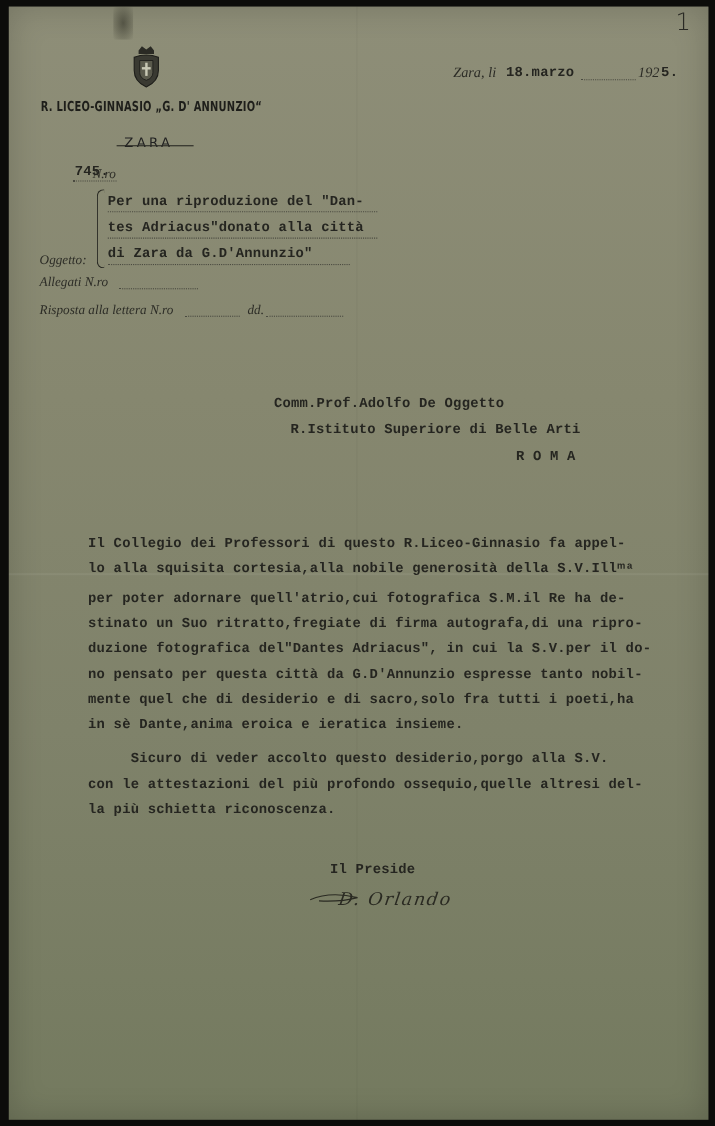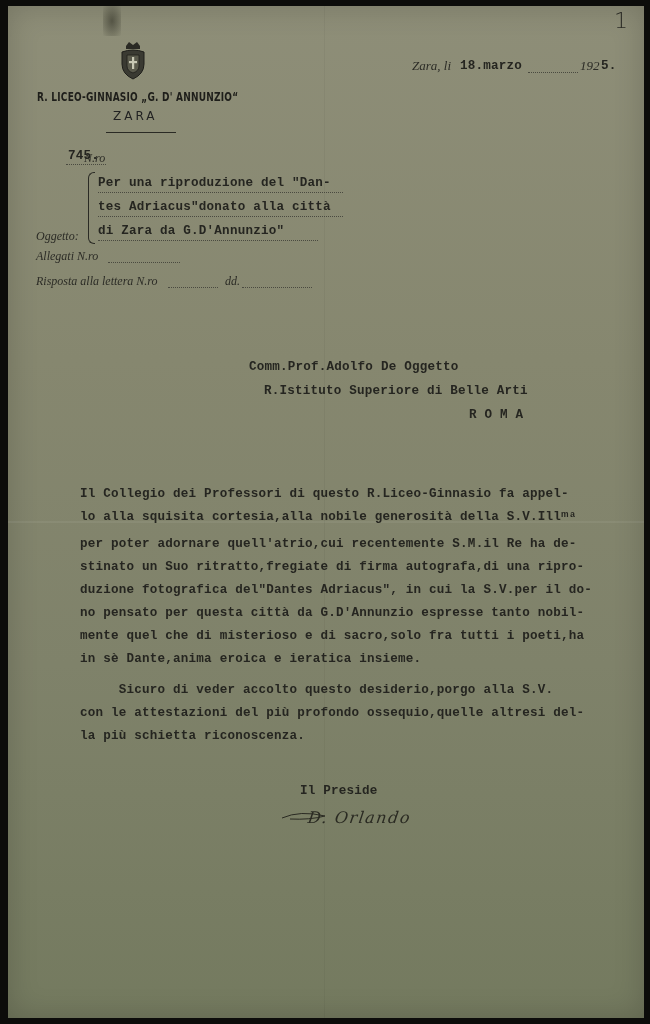--- a/index.html
+++ b/index.html
@@ -49,20 +49,21 @@
       transform: scaleX(0.72);
       transform-origin: left top;
       white-space: nowrap;
       font-weight: bold;
     }
     .city {
       font-family: "DejaVu Sans", sans-serif;
       font-size: 12px;
       letter-spacing: 3px;
       color: #222;
+      margin-top: 14px;
     }
     .rule { position: absolute; height: 1px; background: #2a2a24; }
     .dots { position: absolute; border-bottom: 1px dotted #4a4a40; height: 0; }
     .brace {
       position: absolute; width: 6px;
       border-left: 1.5px solid #2a2a24;
       border-top: 1.5px solid #2a2a24;
       border-bottom: 1.5px solid #2a2a24;
       border-radius: 6px 0 0 6px;
     }
@@ -134,25 +135,25 @@
   <div class="dots" style="left:160px; top:281px; width:50px;"></div>
   <div class="abs printed-it" style="left:217px; top:268px;">dd.</div>
   <div class="dots" style="left:234px; top:281px; width:70px;"></div>
 
   <div class="abs tw" style="left:241px; top:354px;">Comm.Prof.Adolfo De Oggetto</div>
   <div class="abs tw" style="left:256px; top:378px;">R.Istituto Superiore di Belle Arti</div>
   <div class="abs tw" style="left:413px; top:402px;padding-left:48px;">R O M A</div>
 
   <div class="abs tw" style="left:72px; top:481px;">Il Collegio dei Professori di questo R.Liceo-Ginnasio fa appel-</div>
   <div class="abs tw" style="left:72px; top:504px;">lo alla squisita cortesia,alla nobile generosità della S.V.Illᵐᵃ</div>
-  <div class="abs tw" style="left:72px; top:531px;">per poter adornare quell'atrio,cui recentemente S.M.il Re ha de-</div>
+  <div class="abs tw" style="left:72px; top:531px;">per poter adornare quell'atrio,cui fotografica S.M.il Re ha de-</div>
   <div class="abs tw" style="left:72px; top:554px;">stinato un Suo ritratto,fregiate di firma autografa,di una ripro-</div>
   <div class="abs tw" style="left:72px; top:577px;">duzione fotografica del"Dantes Adriacus", in cui la S.V.per il do-</div>
   <div class="abs tw" style="left:72px; top:600px;">no pensato per questa città da G.D'Annunzio espresse tanto nobil-</div>
-  <div class="abs tw" style="left:72px; top:623px;">mente quel che di misterioso e di sacro,solo fra tutti i poeti,ha</div>
+  <div class="abs tw" style="left:72px; top:623px;">mente quel che di desiderio e di sacro,solo fra tutti i poeti,ha</div>
   <div class="abs tw" style="left:72px; top:646px;">in sè Dante,anima eroica e ieratica insieme.</div>
 
   <div class="abs tw" style="left:72px; top:677px;">     Sicuro di veder accolto questo desiderio,porgo alla S.V.</div>
   <div class="abs tw" style="left:72px; top:700px;">con le attestazioni del più profondo ossequio,quelle altresi del-</div>
   <div class="abs tw" style="left:72px; top:723px;">la più schietta riconoscenza.</div>
 
   <div class="abs tw" style="left:292px; top:778px;">Il Preside</div>
   <div class="abs" style="left:272px; top:800px;">
     <svg width="50" height="24" viewBox="0 0 50 24">
       <path d="M2 12 Q20 4 45 10 Q30 14 10 13" fill="none" stroke="#2a2a22" stroke-width="1"></path>

